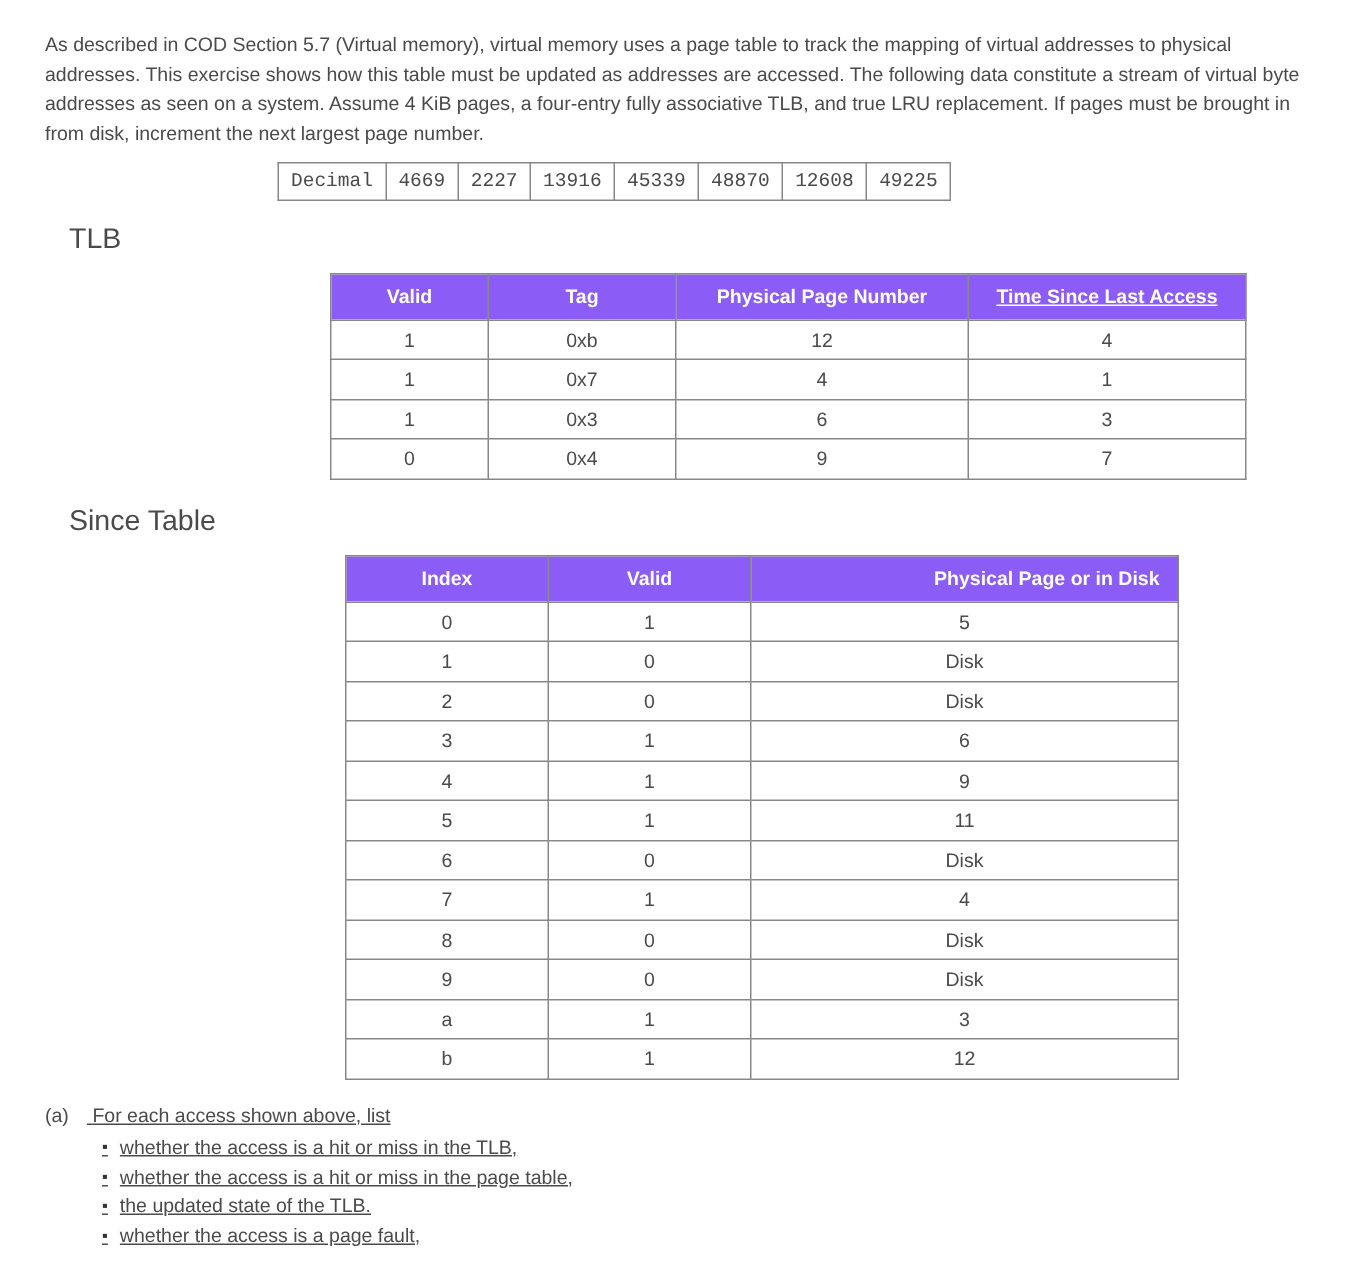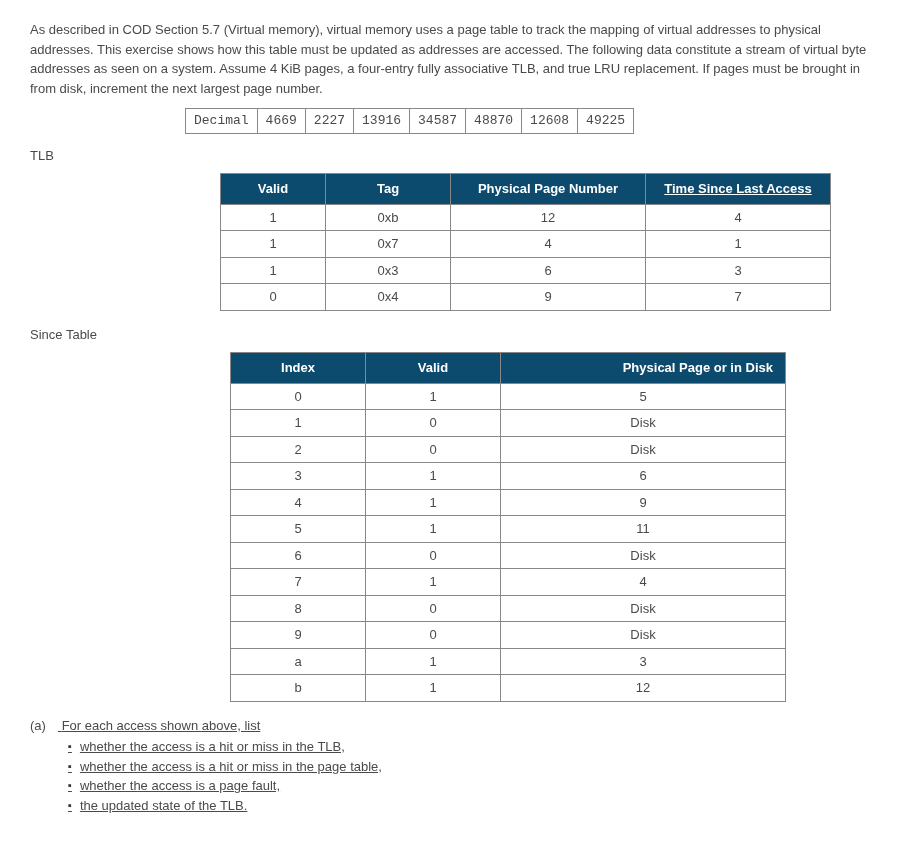--- a/index.html
+++ b/index.html
@@ -24,33 +24,33 @@
     margin-bottom: 12px;
   }
   .addr-table td {
     border: 1px solid #888;
     padding: 2px 8px;
     font-family: "Courier New", monospace;
     font-size: 13px;
     white-space: nowrap;
   }
   .section-label {
-    margin: 4px 0 8px 0;
-    font-size: 13px;
+    margin: 4px 0 8px 16px;
+    font-size: 19px;
   }
   .tlb-table {
     margin-left: 190px;
     margin-bottom: 14px;
   }
   .pt-table {
     margin-left: 200px;
     margin-bottom: 14px;
   }
   .tlb-table th, .pt-table th {
-    background: #0c4a6e;
+    background: #8b5cf6;
     color: #fff;
     font-weight: bold;
     border: 1px solid #888;
     padding: 5px 12px;
     text-align: center;
   }
   .tlb-table td, .pt-table td {
     border: 1px solid #888;
     padding: 3px 12px;
     text-align: center;
@@ -91,21 +91,21 @@
 
 <div class="intro">As described in COD Section 5.7 (Virtual memory), virtual memory uses a page table to track the mapping of virtual addresses to physical addresses. This exercise shows how this table must be updated as addresses are accessed. The following data constitute a stream of virtual byte addresses as seen on a system. Assume 4 KiB pages, a four-entry fully associative TLB, and true LRU replacement. If pages must be brought in from disk, increment the next largest page number.</div>
 
 <table class="addr-table">
   <tbody>
       <tr>
     <td>Decimal</td>
     <td>4669</td>
     <td>2227</td>
     <td>13916</td>
-    <td>34587</td>
+    <td>45339</td>
     <td>48870</td>
     <td>12608</td>
     <td>49225</td>
   </tr>
 </tbody>
   </table>
 
 <div class="section-label">TLB</div>
 
 <table class="tlb-table">
@@ -214,16 +214,16 @@
       </tr>
 </tbody>
   </table>
 
 <div class="q-part">
   <span class="q-label">(a)</span>
   <span>For each access shown above, list</span>
   <ul class="sub">
     <li>whether the access is a hit or miss in the TLB,</li>
     <li>whether the access is a hit or miss in the page table,</li>
+    <li>the updated state of the TLB.</li>
     <li>whether the access is a page fault,</li>
-    <li>the updated state of the TLB.</li>
   </ul>
 </div>
 
 </body></html>

